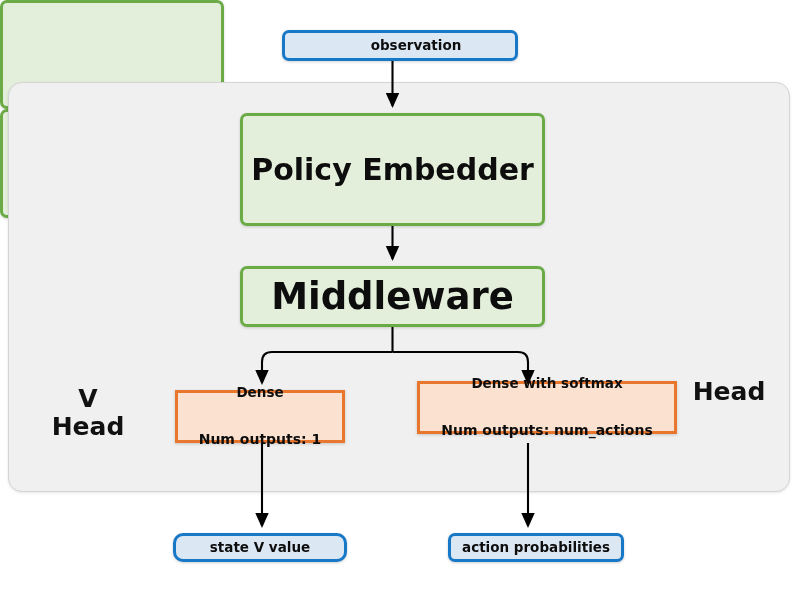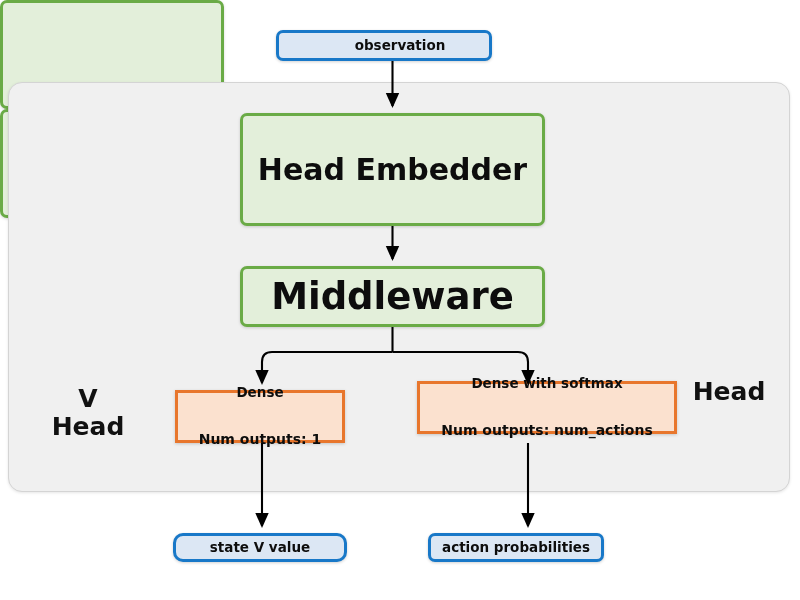--- a/index.html
+++ b/index.html
@@ -113,35 +113,35 @@
     position: absolute;
     text-align: center;
     font-weight: bold;
     font-size: 25px;
     color: #111111;
     line-height: 1.12;
     z-index: 2;
   }
 
   
-  #node-observation      { left: 276px; top: 30px;  width: 216px; height: 31px; padding-left: 32px; }
+  #node-observation      { left: 282px; top: 30px;  width: 236px; height: 31px; padding-left: 32px; }
   #node-input-embedder   { left: 240px; top: 113px; width: 305px; height: 113px; font-size: 30px; }
   #node-middleware       { left: 240px; top: 266px; width: 305px; height: 61px;  font-size: 37px; }
 
   #group-v-head          { left: 150px; top: 365px; width: 218px; height: 103px; }
   #group-policy-head     { left: 400px; top: 365px; width: 258px; height: 103px; }
 
   #node-dense-v          { left: 175px; top: 390px; width: 170px; height: 53px; }
   #node-dense-policy     { left: 417px; top: 381px; width: 260px; height: 53px; align-items: center; }
 
   #label-v-head          { left: 36px;  top: 385px; width: 104px; }
   #label-policy-head     { left: 666px; top: 378px; width: 126px; }
 
   #node-state-v-value    { left: 173px; top: 533px; width: 174px; height: 29px; border-radius: 10px; }
-  #node-action-probs     { left: 428px; top: 533px; width: 176px; height: 29px; }
+  #node-action-probs     { left: 448px; top: 533px; width: 176px; height: 29px; }
 </style>
 </head>
 <body>
 
 <div id="canvas">
 
   <div class="container-grey"></div>
 
   <svg id="edges" viewBox="0 0 800 600" xmlns="http://www.w3.org/2000/svg">
     <defs>
@@ -163,21 +163,21 @@
     <path d="M262,443 L262,526" stroke="#000000" stroke-width="2.1" fill="none" marker-end="url(#arrowhead)"></path>
 
     <path d="M528,443 L528,526" stroke="#000000" stroke-width="2.1" fill="none" marker-end="url(#arrowhead)"></path>
   </svg>
 
   <div class="node io-box" id="node-observation">
     <span>observation</span>
   </div>
 
   <div class="node green-box" id="node-input-embedder">
-    <span>Head Embedder</span>
+    <span>Policy Embedder</span>
   </div>
 
   <div class="node green-box" id="node-middleware">
     <span>Middleware</span>
   </div>
 
   <div class="head-group" id="group-v-head"></div>
 
   <div class="head-label" id="label-v-head">
     <div>V</div>

